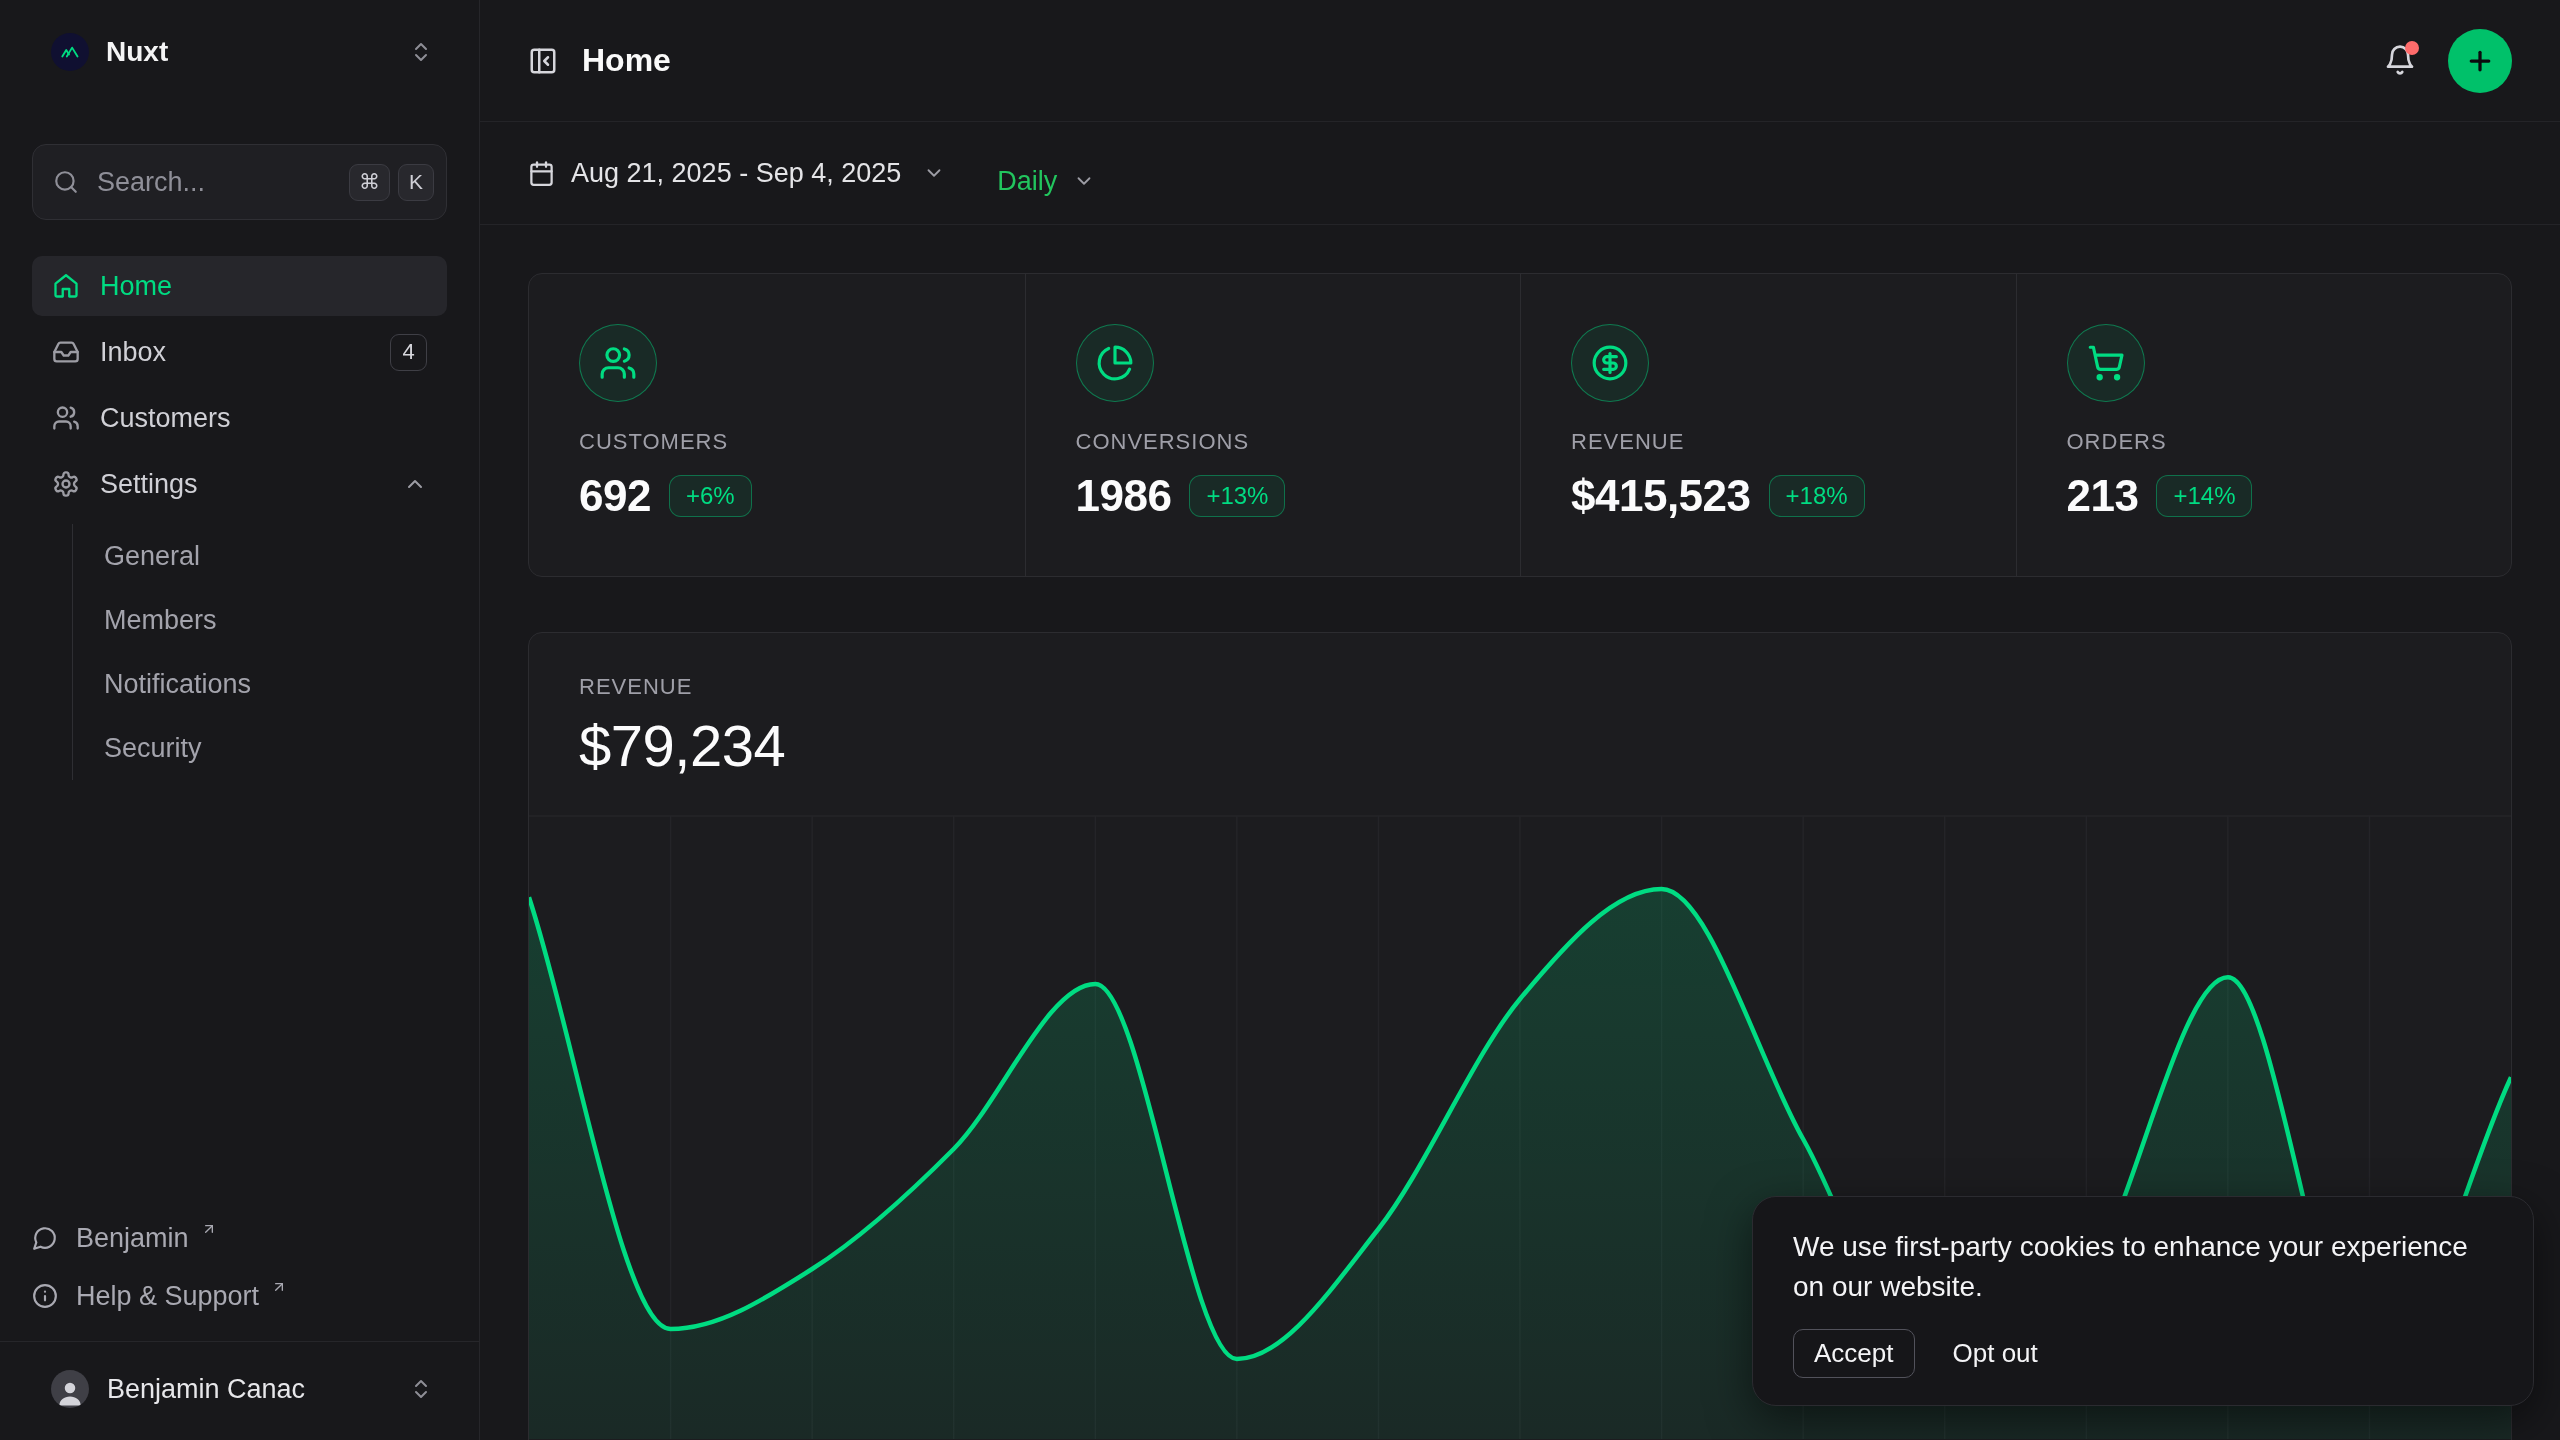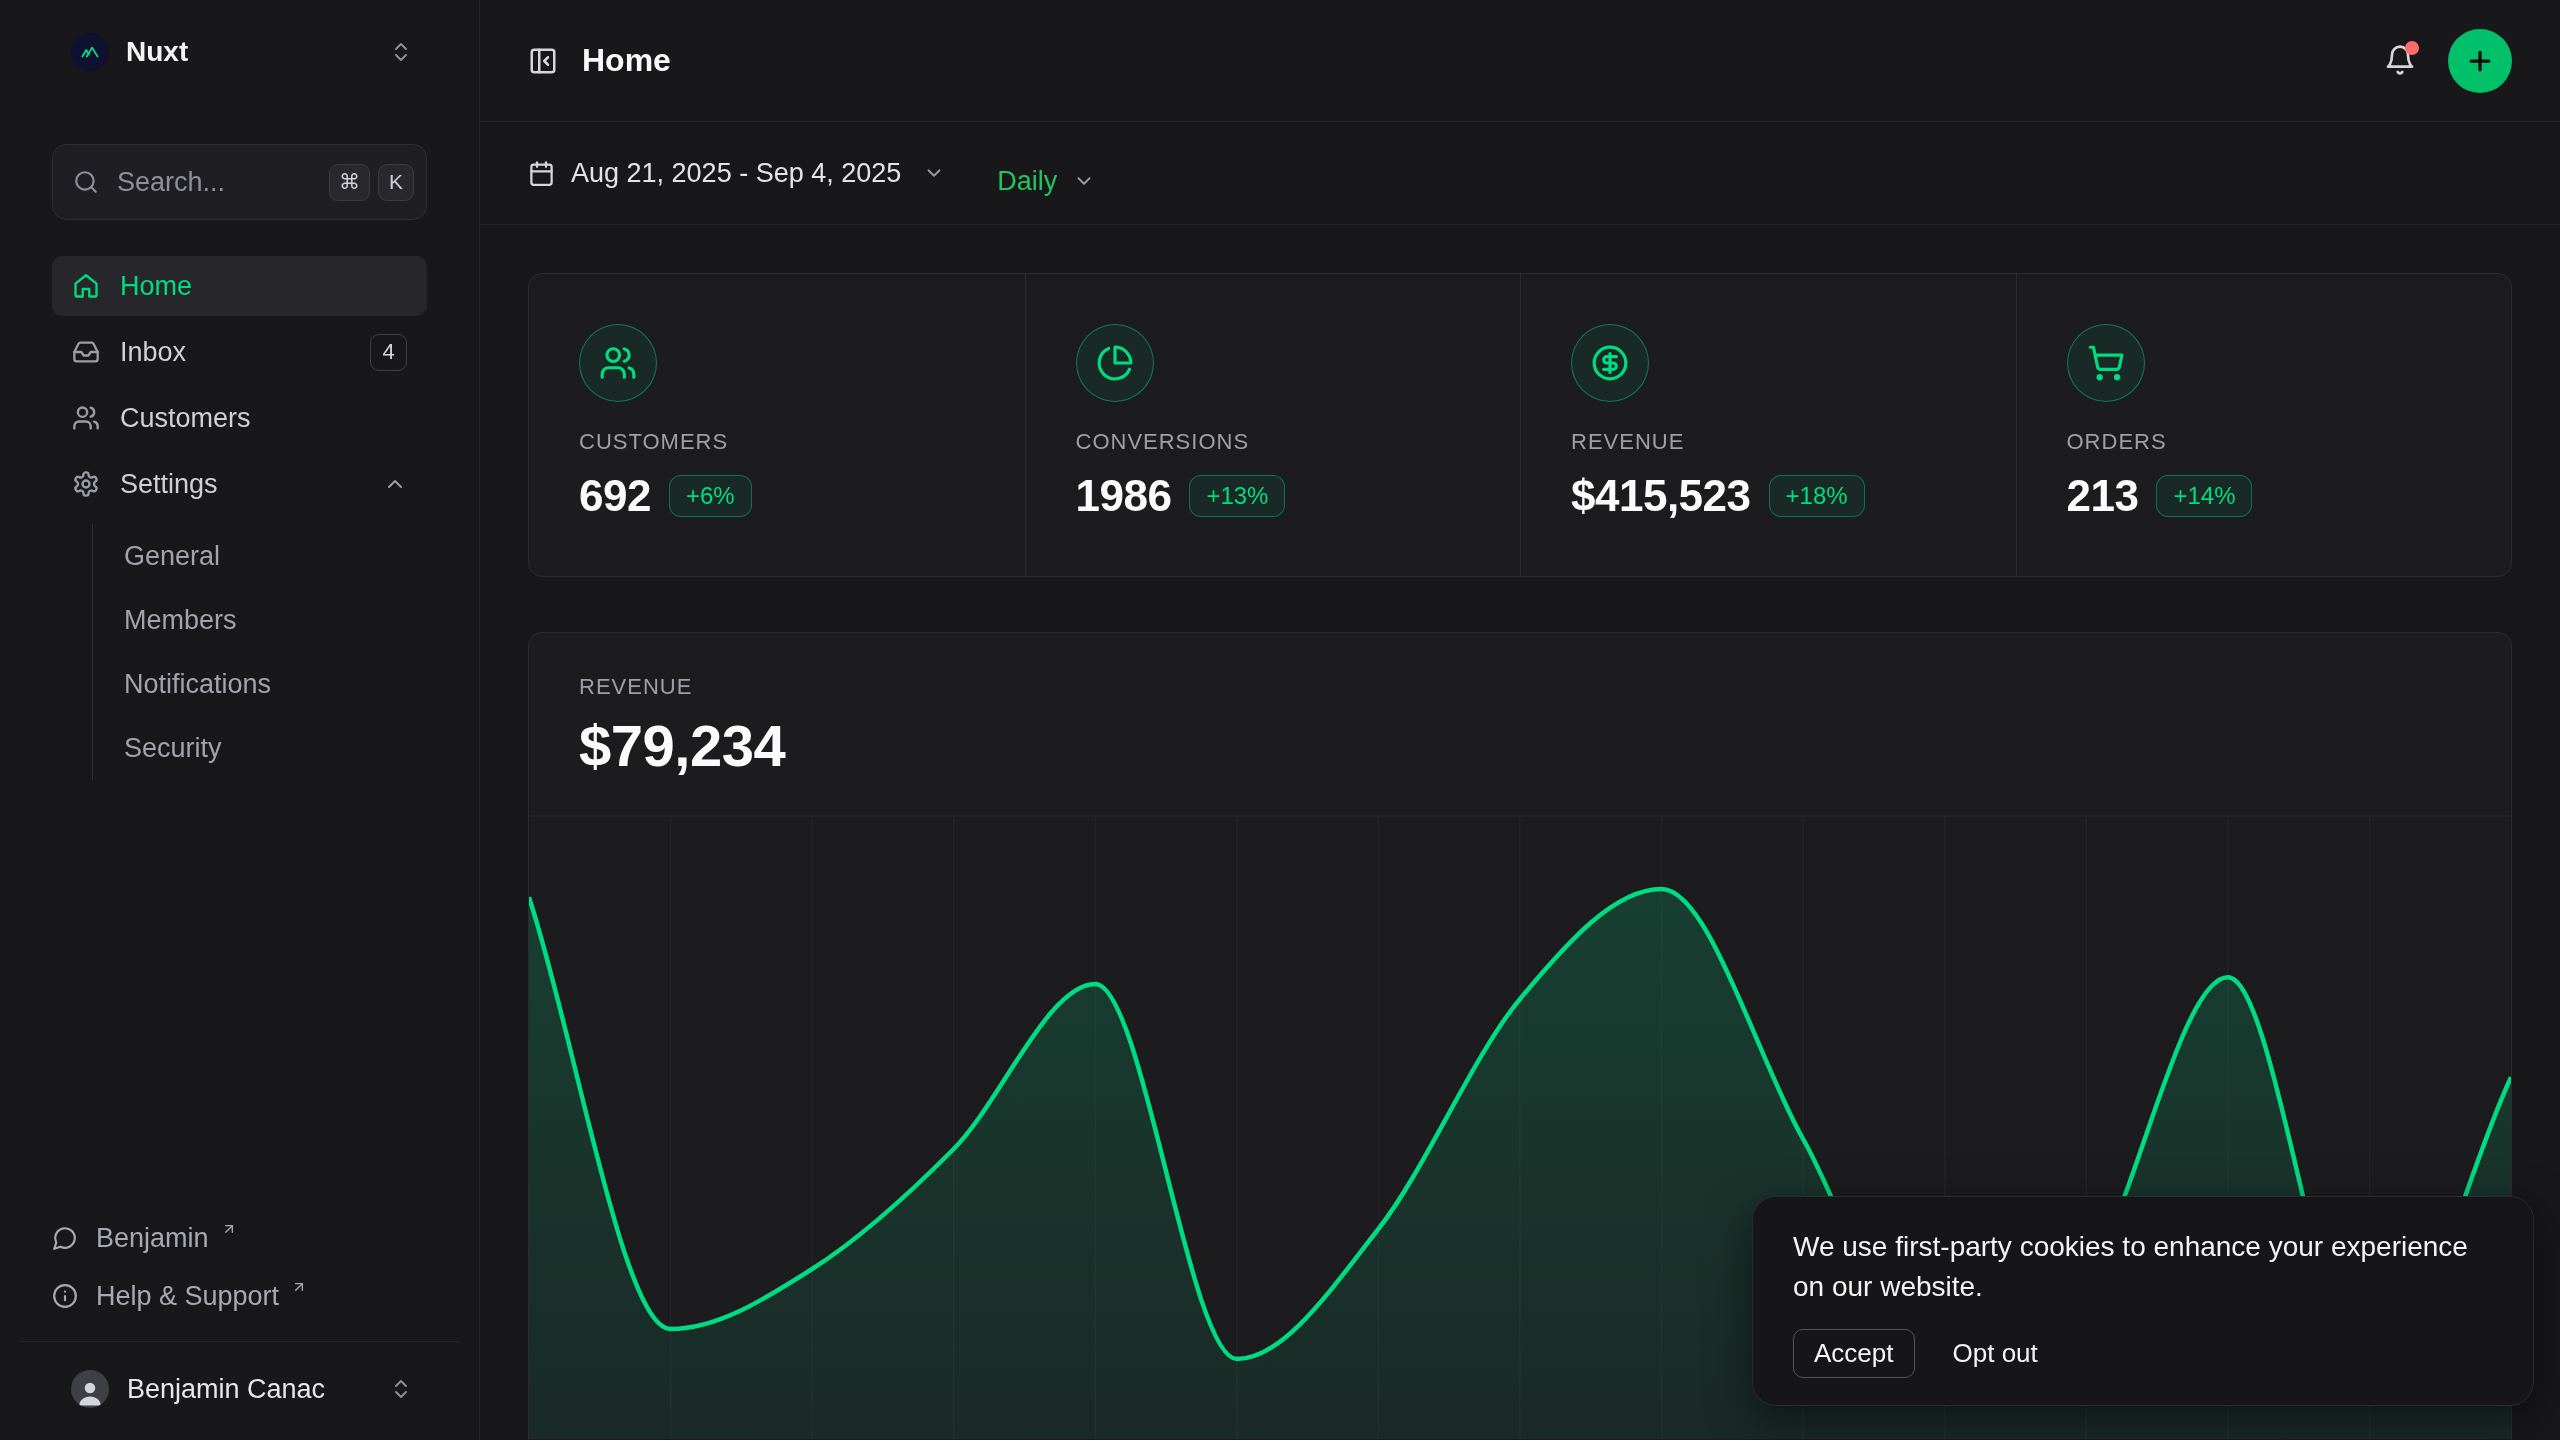--- a/index.html
+++ b/index.html
@@ -5,21 +5,21 @@
   * { margin:0; padding:0; box-sizing:border-box; }
   html,body { width:2560px; height:1440px; overflow:hidden; }
   body {
     background:#18181b; color:#ededf0;
     font-family:"Liberation Sans","DejaVu Sans",sans-serif;
     font-size:27px; display:flex; position:relative;
   }
   svg.ic { stroke:currentColor; fill:none; stroke-width:2; stroke-linecap:round; stroke-linejoin:round; display:block; }
 
   
-  .sidebar { width:480px; flex:0 0 480px; border-right:1px solid #26262a; display:flex; flex-direction:column; padding:26px 52px 0; }
+  .sidebar { width:480px; flex:0 0 480px; border-right:1px solid #26262a; display:flex; flex-direction:column; padding:26px 32px 0; }
   .logo-row { display:flex; align-items:center; gap:17px; height:52px; padding:0 14px 0 19px; cursor:pointer; }
   .logo-circle { width:38px; height:38px; border-radius:50%; background:#101031; display:flex; align-items:center; justify-content:center; color:#00dc82; flex:0 0 auto; }
   .brand-name { font-size:28px; font-weight:600; color:#f4f4f5; }
   .updown { margin-left:auto; color:#8e8e96; }
   .search { margin-top:66px; height:76px; border-radius:14px; background:#1f1f23; border:1px solid #2f2f34; display:flex; align-items:center; gap:18px; padding:0 12px 0 20px; color:#8f8f98; cursor:text; }
   .search input { flex:1; background:transparent; border:0; outline:none; color:#c5c5cc; font-size:27px; font-family:inherit; min-width:0; }
   .search input::placeholder { color:#8f8f98; }
   .kbds { display:flex; gap:8px; }
   .kbd { min-width:36px; height:37px; padding:0 9px; background:#28282d; border:1px solid #3b3b42; border-radius:9px; display:flex; align-items:center; justify-content:center; font-size:21px; color:#cfcfd6; }
   .nav { margin-top:36px; display:flex; flex-direction:column; gap:6px; }
@@ -63,21 +63,21 @@
   .icon-circle { width:78px; height:78px; border-radius:50%; background:rgba(0,220,130,0.08); border:1.5px solid rgba(0,220,130,0.45); display:flex; align-items:center; justify-content:center; color:#00dc82; }
   .icon-circle svg { width:38px; height:38px; }
   .stat-label { margin-top:28px; font-size:22px; line-height:24px; font-weight:500; letter-spacing:1px; color:#9f9fa8; }
   .stat-value-row { margin-top:16px; display:flex; align-items:center; gap:18px; }
   .stat-value { font-size:44px; line-height:52px; font-weight:800; color:#fbfbfc; letter-spacing:-0.5px; }
   .delta-badge { padding:6px 16px; border-radius:12px; background:rgba(0,220,130,0.08); border:1.5px solid rgba(0,220,130,0.4); color:#00dc82; font-size:24px; font-weight:500; }
 
   .rev-card { margin-top:55px; height:900px; padding:42px 0 0; overflow:hidden; }
   .rev-head { padding:0 50px; }
   .rev-label { font-size:22px; line-height:24px; font-weight:500; letter-spacing:1px; color:#9f9fa8; }
-  .rev-value { margin-top:16px; font-size:58px; line-height:62px; font-weight:700; color:#fbfbfc; letter-spacing:-0.5px; }
+  .rev-value { margin-top:16px; font-size:58px; line-height:62px; font-weight:400; color:#fbfbfc; letter-spacing:-0.5px; }
   .chart-wrap { margin-top:38px; }
   .rev-chart { display:block; width:100%; height:624px; }
 
   
   .cookie { position:absolute; left:1752px; top:1196px; width:782px; height:210px; background:#161619; border:1px solid #2b2b30; border-radius:24px; padding:30px 40px; box-shadow:0 14px 44px rgba(0,0,0,0.5); z-index:10; }
   .cookie-text { font-size:28px; line-height:40px; color:#f4f4f6; max-width:680px; }
   .cookie-actions { margin-top:22px; display:flex; align-items:center; gap:38px; }
   .btn-accept { background:transparent; border:1px solid #52525b; border-radius:10px; padding:8px 20px; font-size:26px; font-weight:500; color:#f4f4f6; font-family:inherit; cursor:pointer; }
   .btn-optout { background:transparent; border:0; font-size:26px; font-weight:500; color:#f4f4f6; font-family:inherit; cursor:pointer; }
 </style>

